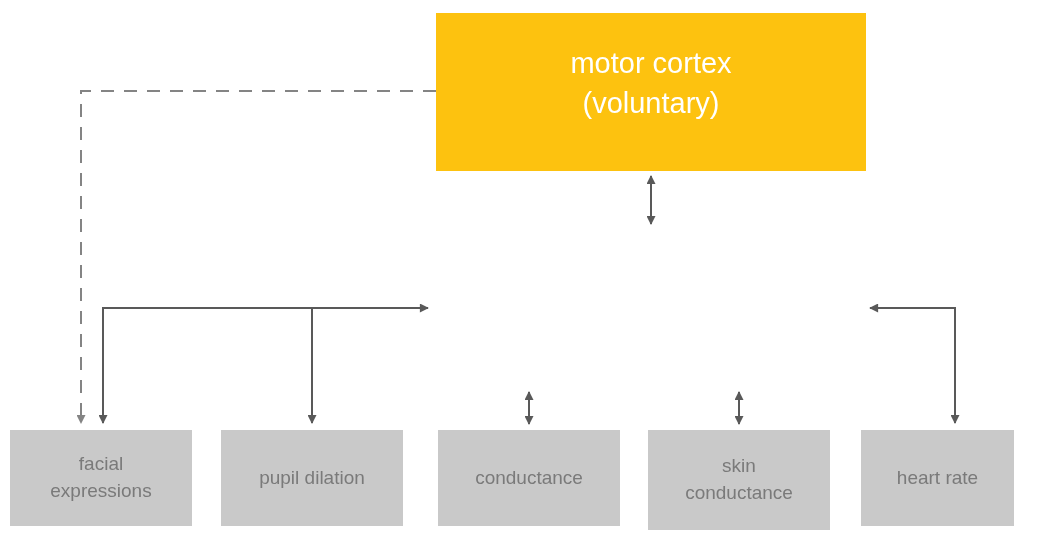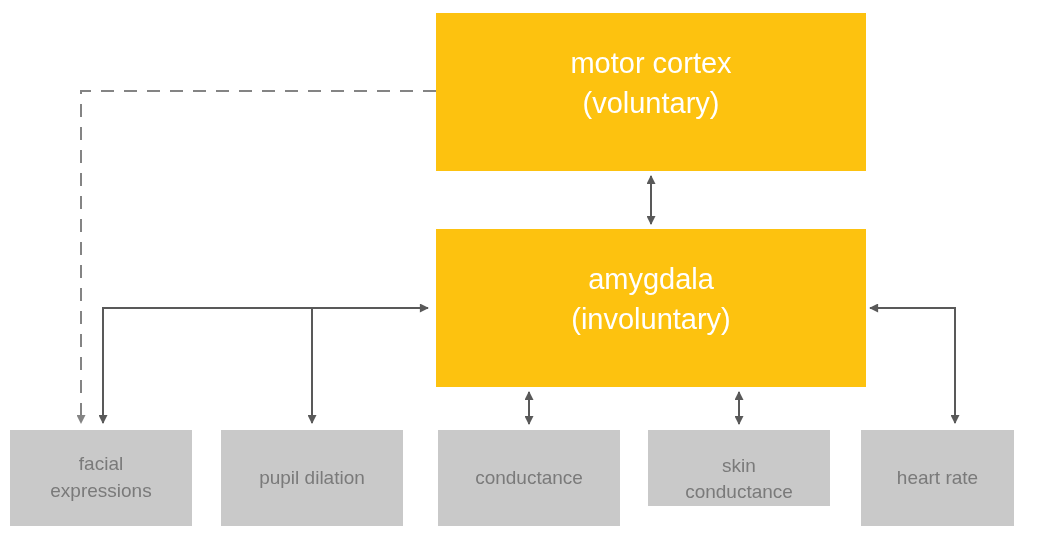--- a/index.html
+++ b/index.html
@@ -64,21 +64,21 @@
     color: var(--output-text);
     font-size: 19px;
     line-height: 1.4;
   }
   
   #node-motor-cortex   { left: 436px; top: 13px;  width: 430px; height: 158px; }
   #node-amygdala       { left: 436px; top: 229px; width: 430px; height: 158px; }
   #node-facial         { left: 10px;  top: 430px; width: 182px; height: 96px; }
   #node-pupil          { left: 221px; top: 430px; width: 182px; height: 96px; }
   #node-respiration    { left: 438px; top: 430px; width: 182px; height: 96px; }
-  #node-skin           { left: 648px; top: 430px; width: 182px; height: 76px; align-items: flex-end; }
+  #node-skin           { left: 648px; top: 430px; width: 182px; height: 100px; }
   #node-heart          { left: 861px; top: 430px; width: 153px; height: 96px; }
 </style>
 </head>
 <body>
 
 <div class="canvas" style="--brain-fill: #FDC20F; --brain-text: #FFFFFF; --output-fill: #C9C9C9; --output-text: #7A7A7A; --line: #595959; --dash: #848484; background: rgb(255, 255, 255);">
 
   <svg class="edges" width="1064" height="542" viewBox="0 0 1064 542" xmlns="http://www.w3.org/2000/svg">
     <defs>
       <marker id="ah" viewBox="0 0 10 10" refX="9" refY="5" markerWidth="11" markerHeight="9" markerUnits="userSpaceOnUse" orient="auto-start-reverse">
@@ -109,24 +109,20 @@
 
     
     <path class="edge" d="M870 308 H955 V423" marker-start="url(#ah)" marker-end="url(#ah)"></path>
   </svg>
 
   <div class="node brain" id="node-motor-cortex">
     <span class="label">motor cortex
 (voluntary)</span>
   </div>
 
-  <div class="node brain" id="node-amygdala">
-    <span class="label">amygdala
-(involuntary)</span>
-  </div>
 
   <div class="node output" id="node-pupil">
     <span class="label">pupil dilation</span>
   </div>
 
   <div class="node output" id="node-facial">
     <span class="label">facial
 expressions</span>
   </div>
 

